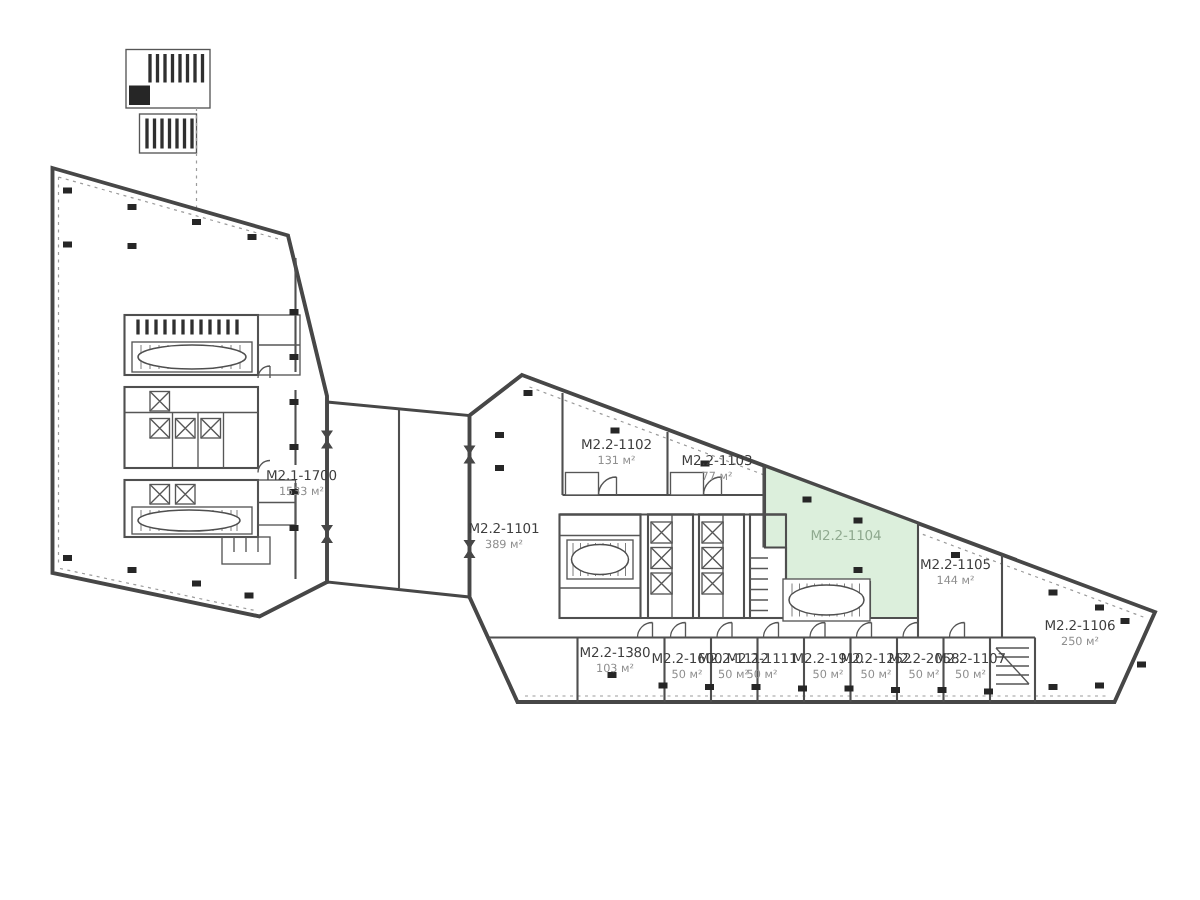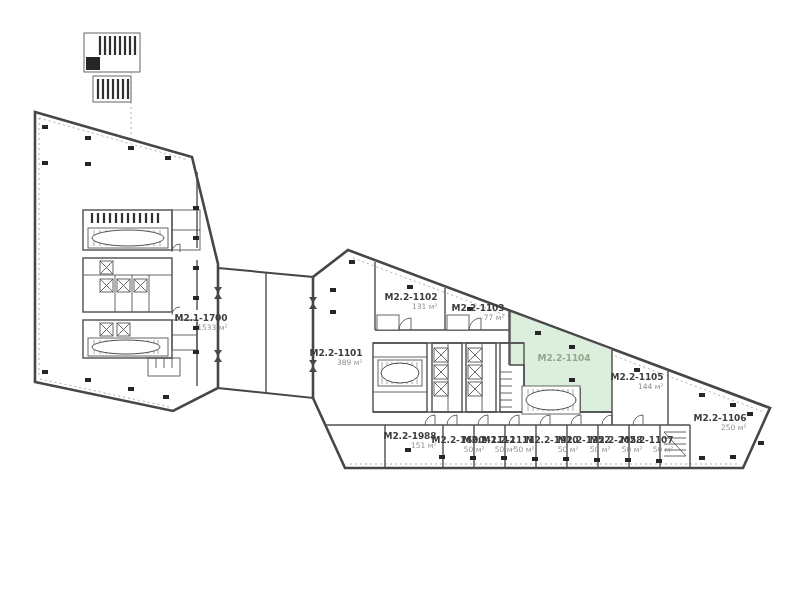--- a/index.html
+++ b/index.html
@@ -15,23 +15,23 @@
   .hatch{stroke:#6f6f6f;stroke-width:.6;fill:none;}
   .bar{stroke:#2f2f2f;stroke-width:2.2;fill:none;}
   .col{fill:#262626;}
   .dash{stroke:#9b9b9b;stroke-width:.8;stroke-dasharray:2,3;fill:none;}
   .hl{fill:var(--highlight_fill,#dcefdc);stroke:#4a4a4a;stroke-width:1.4;}
   .oval{stroke:#4f4f4f;stroke-width:1;fill:#fff;}
   .bowtie{fill:#474747;stroke:none;}
   
   .room-label{position:absolute;transform:translateX(-50%);text-align:center;
               white-space:nowrap;pointer-events:auto;cursor:pointer;}
-  .room-label .rname{font-weight:bold;font-size:9px;line-height:10px;
+  .room-label .rname{font-weight:normal;font-size:9px;line-height:10px;
                      color:var(--label_color,#3d3d3d);letter-spacing:-.1px;}
-  .room-label .rarea{font-size:7.5px;line-height:9px;color:var(--area_color,#8f8f8f);text-align:right;}
+  .room-label .rarea{font-size:7.5px;line-height:9px;color:var(--area_color,#8f8f8f);}
   .room-label.highlight .rname{color:var(--highlight_label,#8fa98f);}
 </style>
 </head>
 <body>
 
 <div id="stage">
 
 <svg id="plan-svg" width="800" height="600" viewBox="0 0 800 600">
 
   <g>
@@ -229,22 +229,22 @@
 </div>
 <div class="room-label" style="left:637px;top:372px">
   <div class="rname">M2.2-1105</div>
   <div class="rarea">144 м²</div>
 </div>
 <div class="room-label" style="left:720px;top:413px">
   <div class="rname">M2.2-1106</div>
   <div class="rarea">250 м²</div>
 </div>
 <div class="room-label" style="left:410px;top:431px">
-  <div class="rname">M2.2-1988</div>
-  <div class="rarea">151 м²</div>
+  <div class="rname">M2.2-1380</div>
+  <div class="rarea">103 м²</div>
 </div>
 <div class="room-label" style="left:458px;top:435px">
   <div class="rname">M2.2-1600</div>
   <div class="rarea">50 м²</div>
 </div>
 <div class="room-label" style="left:489px;top:435px">
   <div class="rname">M2.2-1112</div>
   <div class="rarea">50 м²</div>
 </div>
 <div class="room-label" style="left:508px;top:435px">

